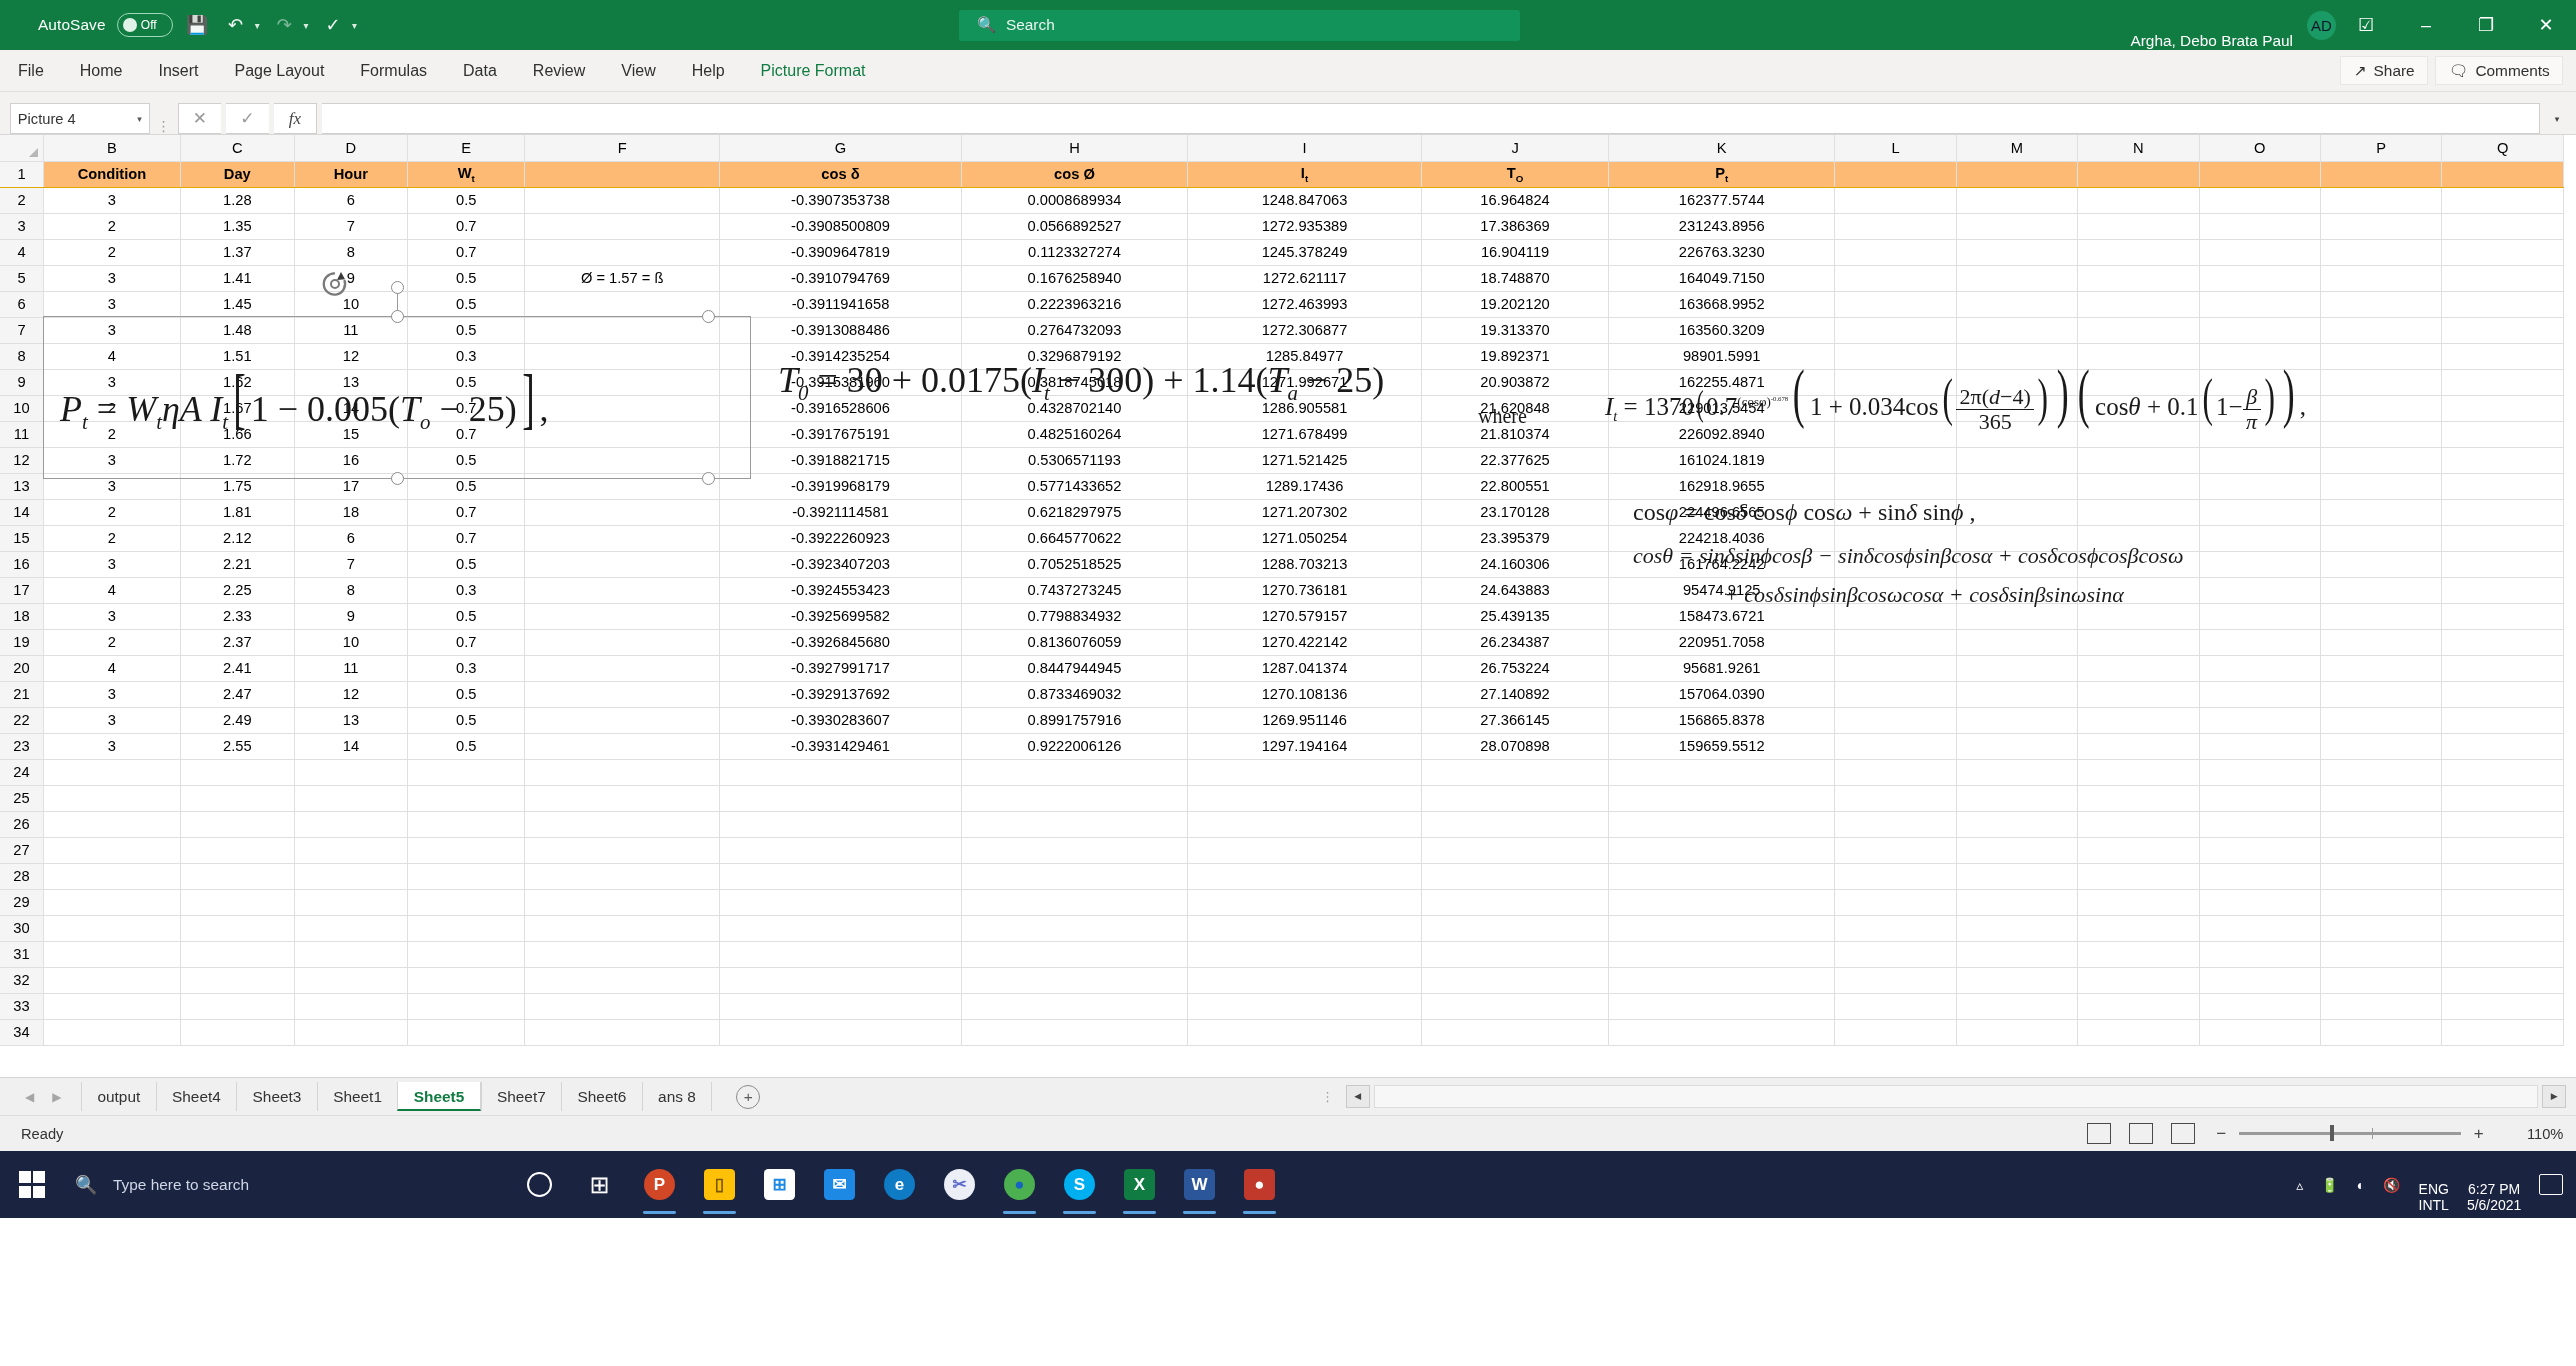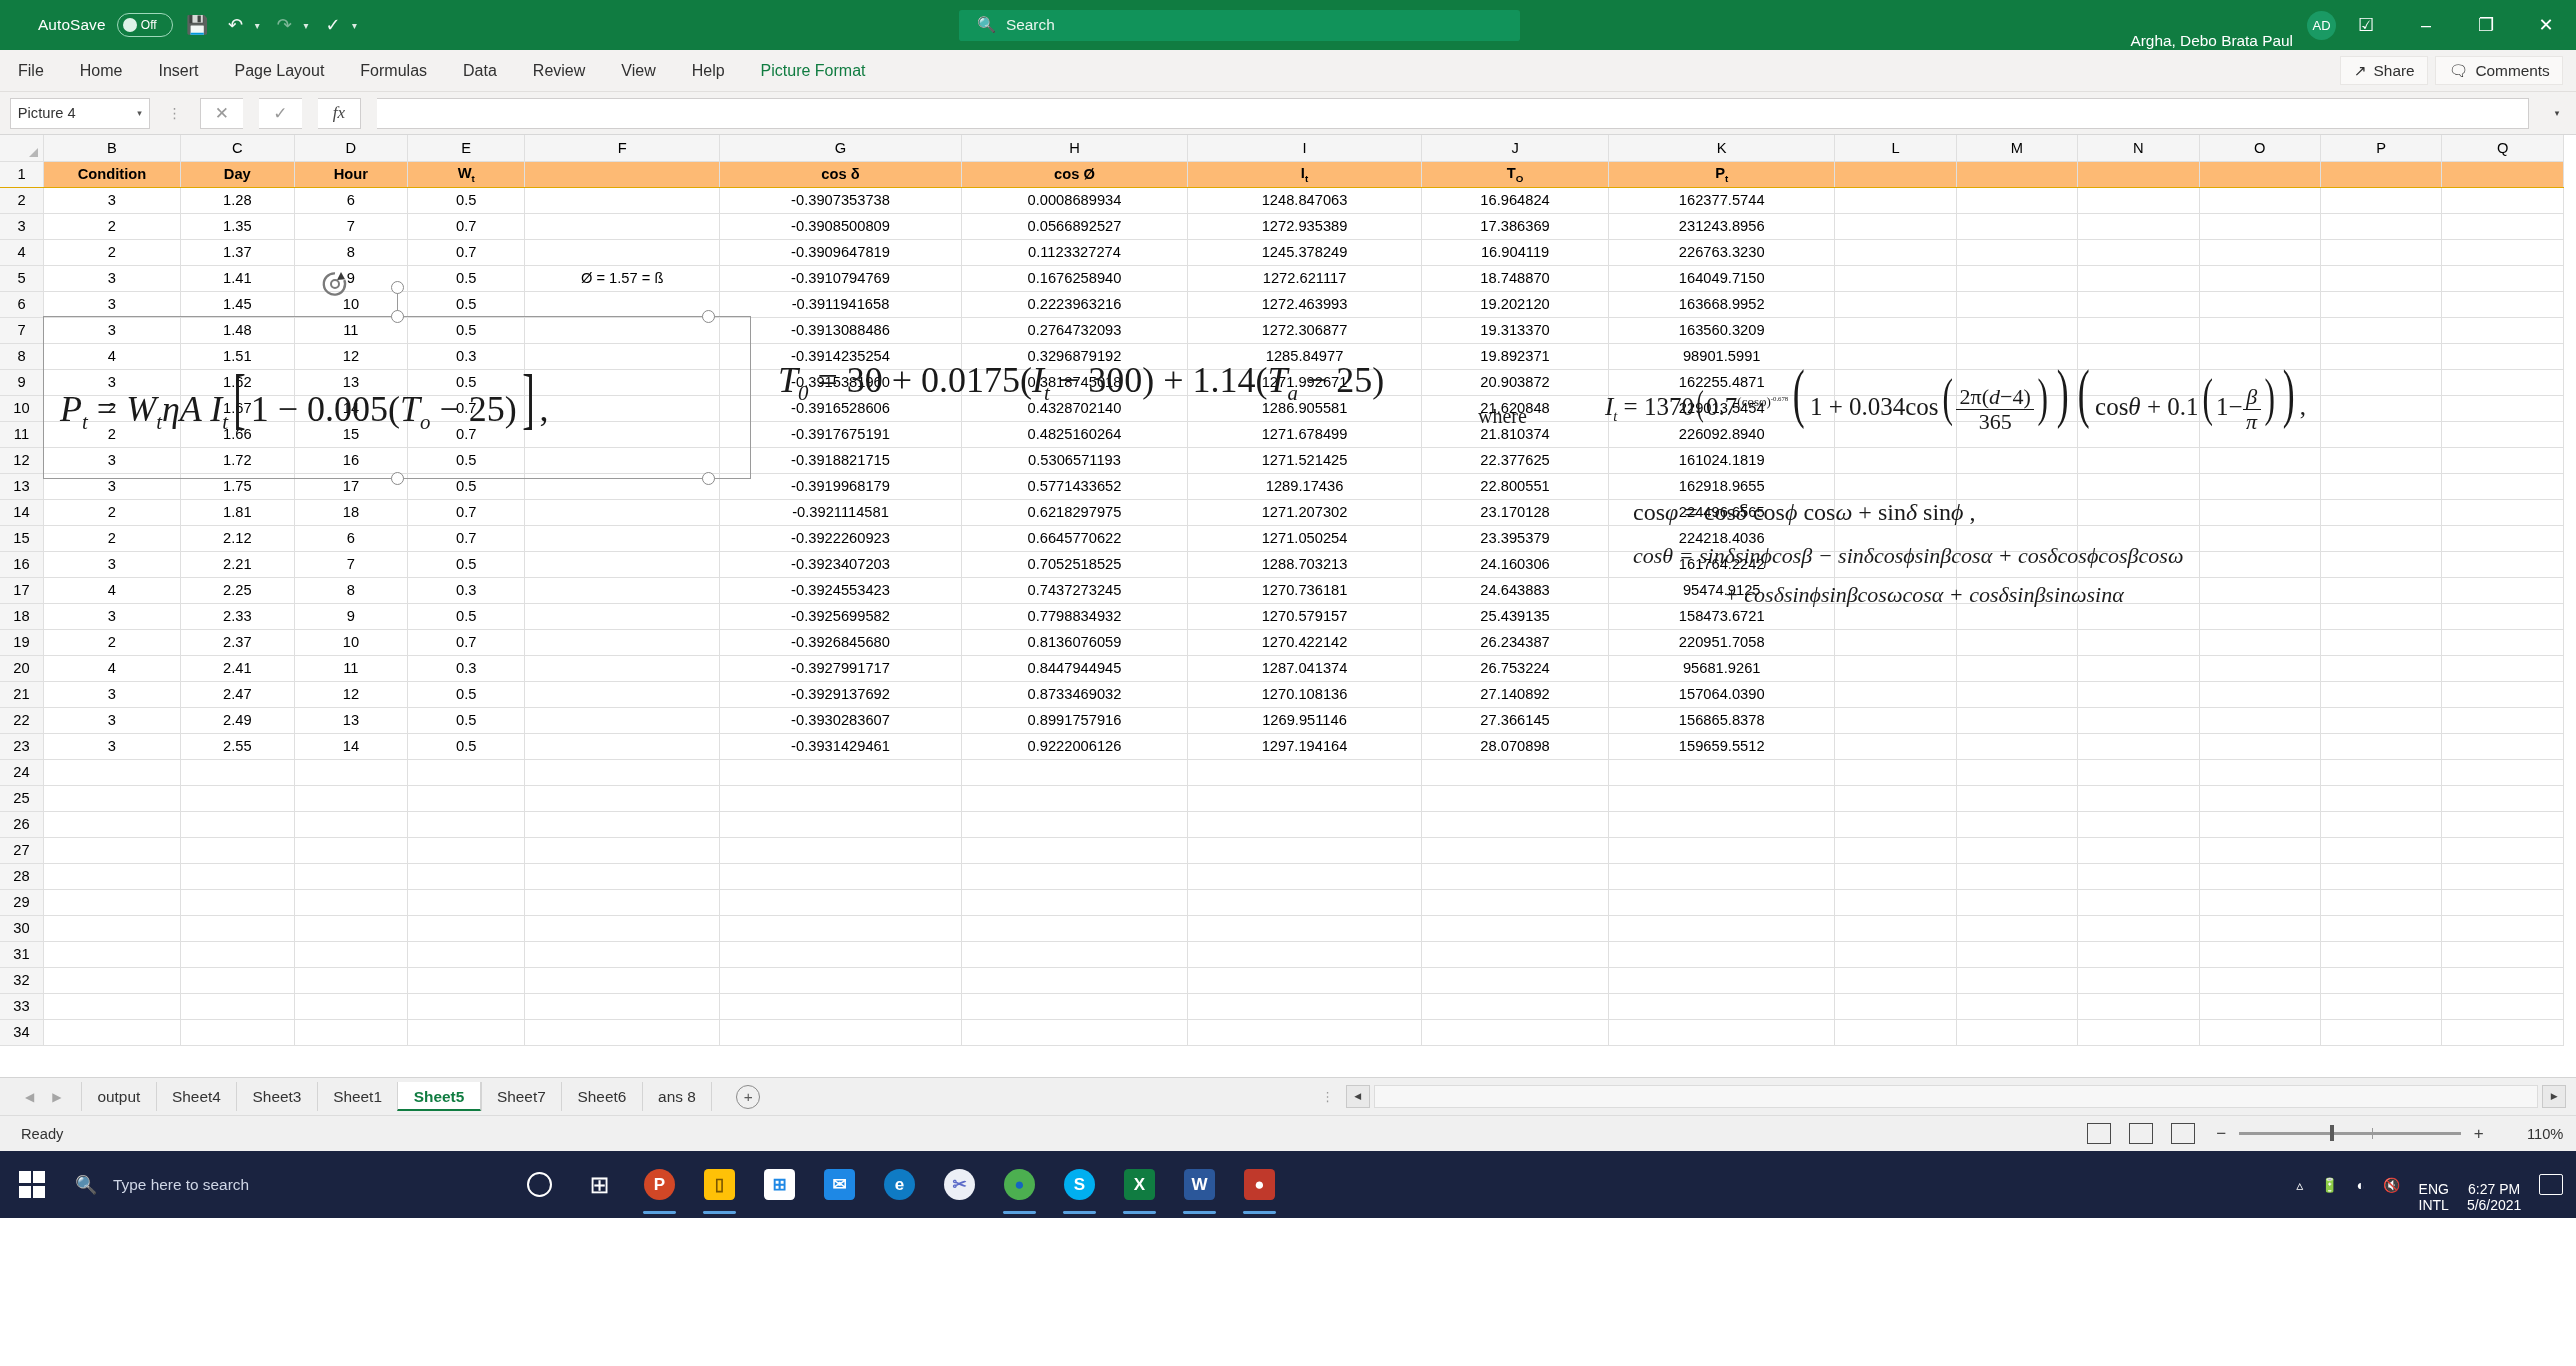--- a/index.html
+++ b/index.html
@@ -16,37 +16,37 @@
   .toggle .knob { width:14px; height:14px; border-radius:50%; background:#dff2e8; }
   .qat-icon { width:27px; height:27px; display:flex; align-items:center; justify-content:center;
     font-size:18px; opacity:.95; }
   .qat-icon.dim { opacity:.45; }
   .caret { font-size:9.8px; opacity:.85; margin-left:-5.6px; }
   .searchbox { position:absolute; left:959px; top:9.8px; width:561px; height:31px;
     background:#11935a; border-radius:2.8px; display:flex; align-items:center; gap:9.8px;
     padding-left:18px; color:#eaf6ef; font-size:15.4px; }
   .tb-right { position:absolute; right:0; top:0; height:50px; display:flex; align-items:center; }
   .username { font-size:15.4px; padding-right:14px;margin-top:32px; }
-  .avatar { width:29px; height:29px; border-radius:50%; background:#1a9a64; color:#ffffff;
-    display:flex; align-items:center; justify-content:center; font-size:13px; }
+  .avatar { width:29px; height:29px; border-radius:50%; background:#1a9a64; color:#0f172a;
+    display:flex; align-items:center; justify-content:center; font-size:15px; }
   .winbtn { width:60px; height:50px; display:flex; align-items:center; justify-content:center;
     font-size:18px; }
 
   
   .ribbon { height:42px; background:#f3f2f1; display:flex; align-items:center;
     font-size:16px; color:#303030; position:relative; border-bottom:0.7px solid #e1dfdd; }
   .rtab { padding:0 18px; height:42px; line-height:42px; cursor:pointer; }
   .rtab.picfmt { color:#107C41; }
   .ribbon-right { position:absolute; right:12.6px; display:flex; gap:7px; }
   .ribbon-right .rbtn { display:flex; align-items:center; gap:7px; padding:4.2px 12.6px;
     font-size:15.4px; color:#303030; background:#faf9f8; border:0.7px solid #e8e6e4; }
 
   
-  .fbar { height:43px; background:#f3f2f1; display:flex; align-items:center;
-    padding:0 7px 0 9.8px; gap:16px; border-bottom:0.7px solid #d7d7d7; }
+  .fbar { height:43px; background:#f3f2f1; display:flex; align-items:flex-end;
+    padding:0 7px 0 9.8px; gap:5px; border-bottom:0.7px solid #d7d7d7; }
   .namebox { width:140px; height:31px; background:#fff; border:0.7px solid #d0cece;
     display:flex; align-items:center; padding:0 7px; font-size:14.7px; color:#333; }
   .namebox .nb-text { flex:1; }
   .namebox .nb-caret { font-size:9px; color:#555; }
   .fb-dots { width:18px; text-align:center; color:#9a9a9a; font-size:14px; letter-spacing:0.7px;}
   .fb-btn { width:43px; height:31px; display:flex; align-items:center; justify-content:center;
     font-size:17px; color:#9a9a9a; background:#fff; border-top:0.7px solid #d0cece;
     border-bottom:0.7px solid #d0cece; }
   .fb-btn.first { border-left:0.7px solid #d0cece; }
   .fb-btn.fx { font-style:italic; font-family:"Liberation Serif", serif; color:#444;

